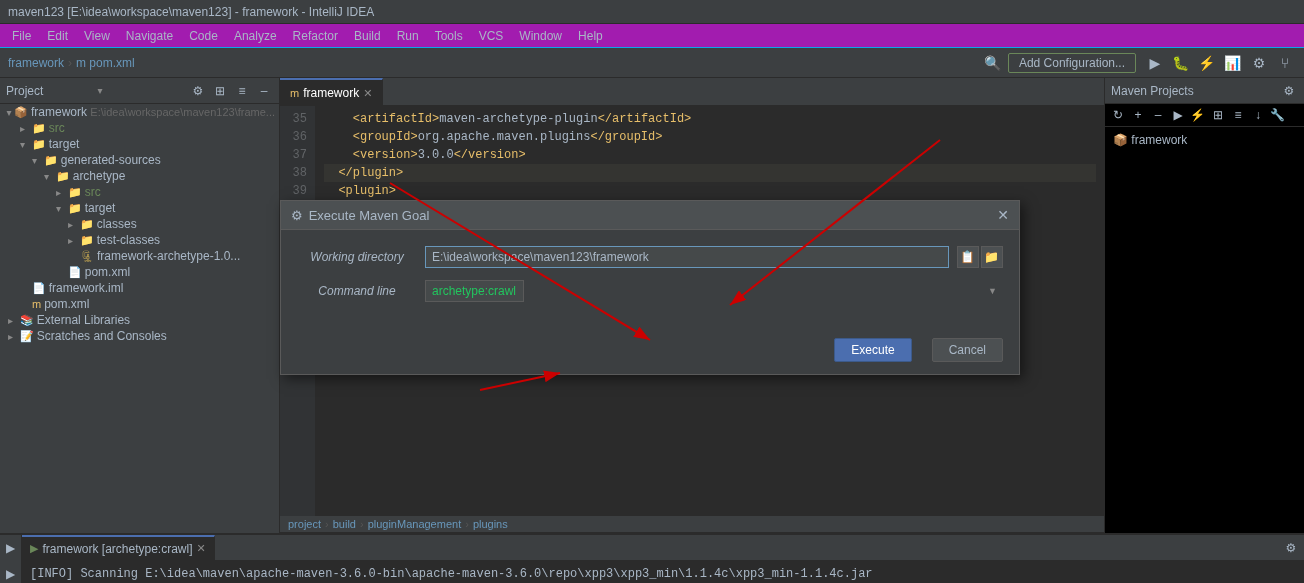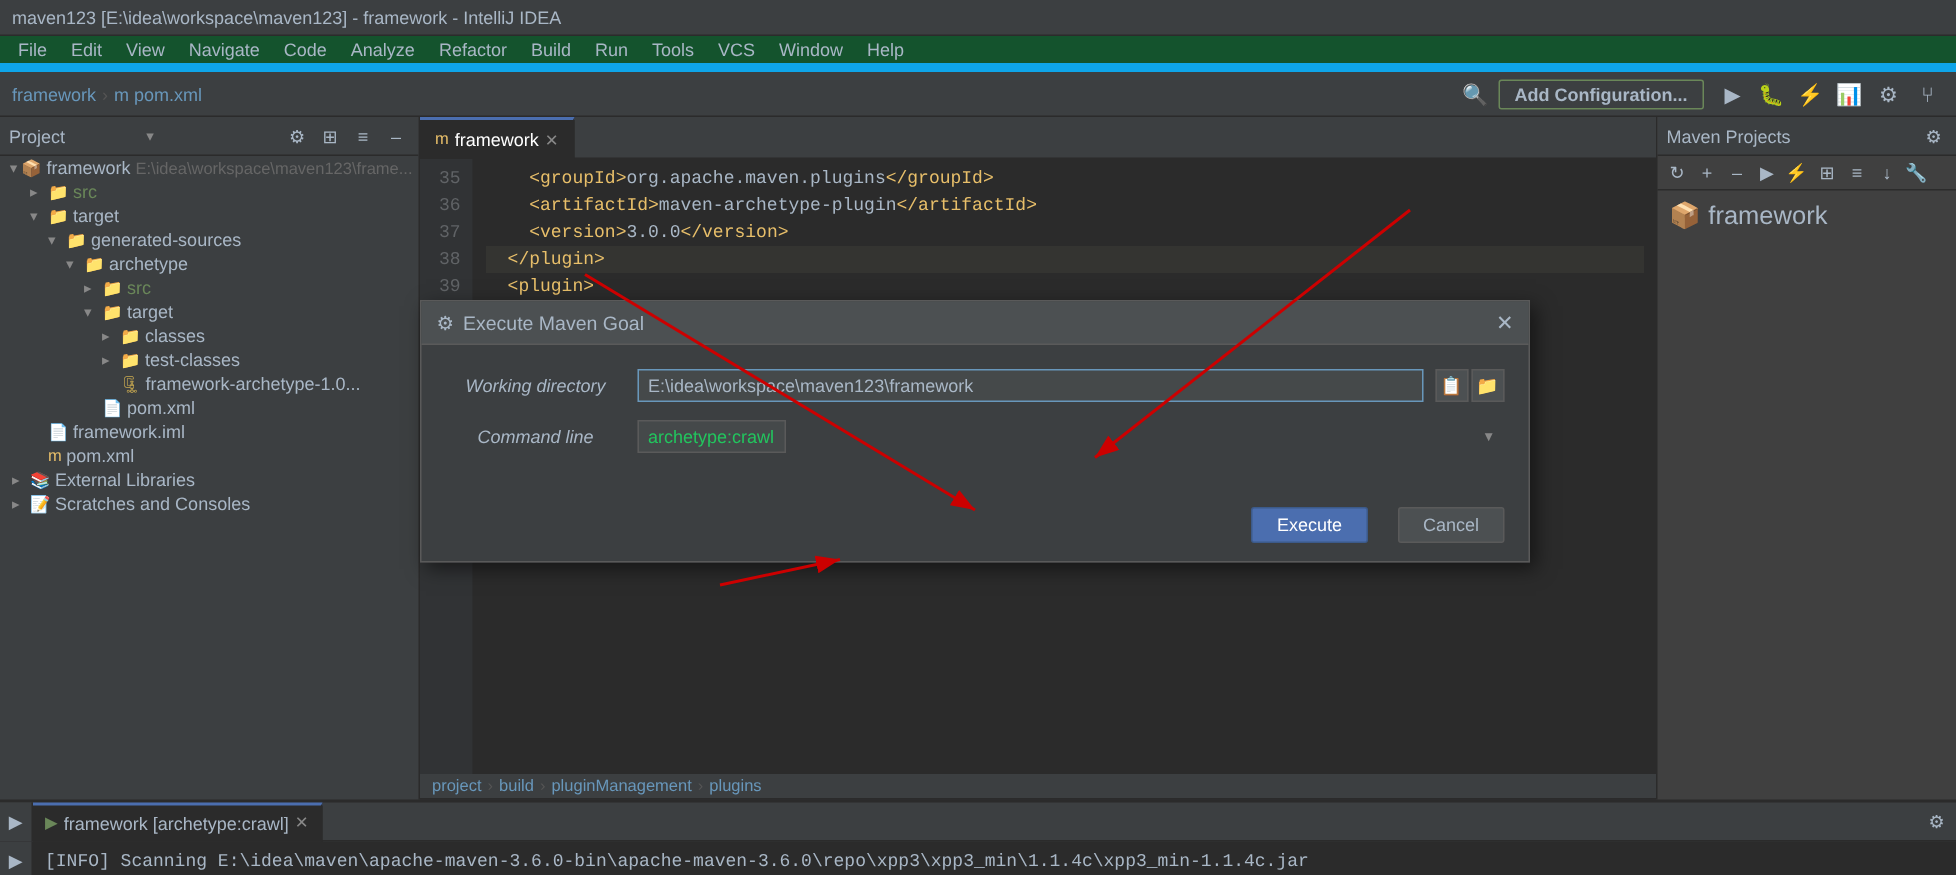--- a/index.html
+++ b/index.html
@@ -12,25 +12,25 @@
       font-size: 12px;
       color: #a9b7c6;
       border-bottom: 1px solid #2b2b2b;
       display: flex;
       align-items: center;
       height: 24px;
     }
 
     
     .menu-bar {
-      background: #14532d;
+      background: #a21caf;
       display: flex;
       align-items: center;
       height: 24px;
-      border-bottom: 6px solid #0ea5e9;
+      border-bottom: 1px solid #0ea5e9;
       padding: 0 4px;
     }
     .menu-item {
       padding: 2px 8px;
       cursor: pointer;
       color: #a9b7c6;
       font-size: 12px;
     }
 
     
@@ -56,21 +56,20 @@
     .toolbar-spacer { flex: 1; }
     .add-config-btn {
       padding: 2px 10px;
       background: transparent;
       border: 1px solid #6a8759;
       color: #a9b7c6;
       cursor: pointer;
       font-size: 12px;
       border-radius: 2px;
       margin-right: 4px;
-      font-weight: bold;
     }
     .breadcrumb-bar {
       background: #3c3f41;
       padding: 2px 8px;
       font-size: 11px;
       color: #6897bb;
       border-bottom: 1px solid #2b2b2b;
       display: flex; align-items: center; gap: 4px;
     }
 
@@ -169,21 +168,21 @@
       overflow: auto;
     }
     .code-line { white-space: pre; }
     .tag { color: #e8bf6a; }
     .text-content { color: #a9b7c6; }
     .highlight-line { background: #49483e55; }
 
     
     .maven-panel {
       width: 200px;
-      background: #404040;
+      background: #000000;
       border-left: 1px solid #2b2b2b;
       flex-shrink: 0;
     }
     .maven-header {
       display: flex;
       align-items: center;
       padding: 4px 6px;
       background: #3c3f41;
       border-bottom: 1px solid #2b2b2b;
       height: 26px;
@@ -193,21 +192,21 @@
     .maven-toolbar {
       display: flex;
       align-items: center;
       padding: 2px 4px;
       gap: 2px;
       border-bottom: 1px solid #2b2b2b;
       flex-wrap: wrap;
     }
     .maven-btn { width: 18px; height: 18px; background: transparent; border: none; cursor: pointer; color: #a9b7c6; font-size: 12px; }
     .maven-tree { padding: 4px; }
-    .maven-item { padding: 2px 4px; font-size: 17px; color: #a9b7c6; cursor: pointer; }
+    .maven-item { padding: 2px 4px; font-size: 12px; color: #a9b7c6; cursor: pointer; }
 
     
     .run-panel {
       height: 120px;
       background: #2b2b2b;
       border-top: 2px solid #2b2b2b;
       display: flex;
       flex-direction: column;
     }
     .run-tab-bar {
@@ -549,22 +548,22 @@
         <div>36</div>
         <div>37</div>
         <div>38</div>
         <div>39</div>
         <div>40</div>
         <div>41</div>
         <div>42</div>
         <div>43</div>
       </div>
       <div class="code-content">
+        <div class="code-line">    <span class="tag">&lt;artifactId&gt;</span><span class="text-content">maven-archetype-plugin</span><span class="tag">&lt;/artifactId&gt;</span></div>
         <div class="code-line">    <span class="tag">&lt;groupId&gt;</span><span class="text-content">org.apache.maven.plugins</span><span class="tag">&lt;/groupId&gt;</span></div>
-        <div class="code-line">    <span class="tag">&lt;artifactId&gt;</span><span class="text-content">maven-archetype-plugin</span><span class="tag">&lt;/artifactId&gt;</span></div>
         <div class="code-line">    <span class="tag">&lt;version&gt;</span><span class="text-content">3.0.0</span><span class="tag">&lt;/version&gt;</span></div>
         <div class="code-line highlight-line">  <span class="tag">&lt;/plugin&gt;</span></div>
         <div class="code-line"></div>
         <div class="code-line">  <span class="tag">&lt;plugin&gt;</span></div>
         <div class="code-line">    <span class="tag">&lt;artifactId&gt;</span><span class="text-content">maven-clean-plugin</span><span class="tag">&lt;/artifactId&gt;</span></div>
         <div class="code-line">    <span class="tag">&lt;version&gt;</span><span class="text-content">3.0.0</span><span class="tag">&lt;/version&gt;</span></div>
         <div class="code-line">  <span class="tag">&lt;/plugin&gt;</span></div>
       </div>
     </div>
 

